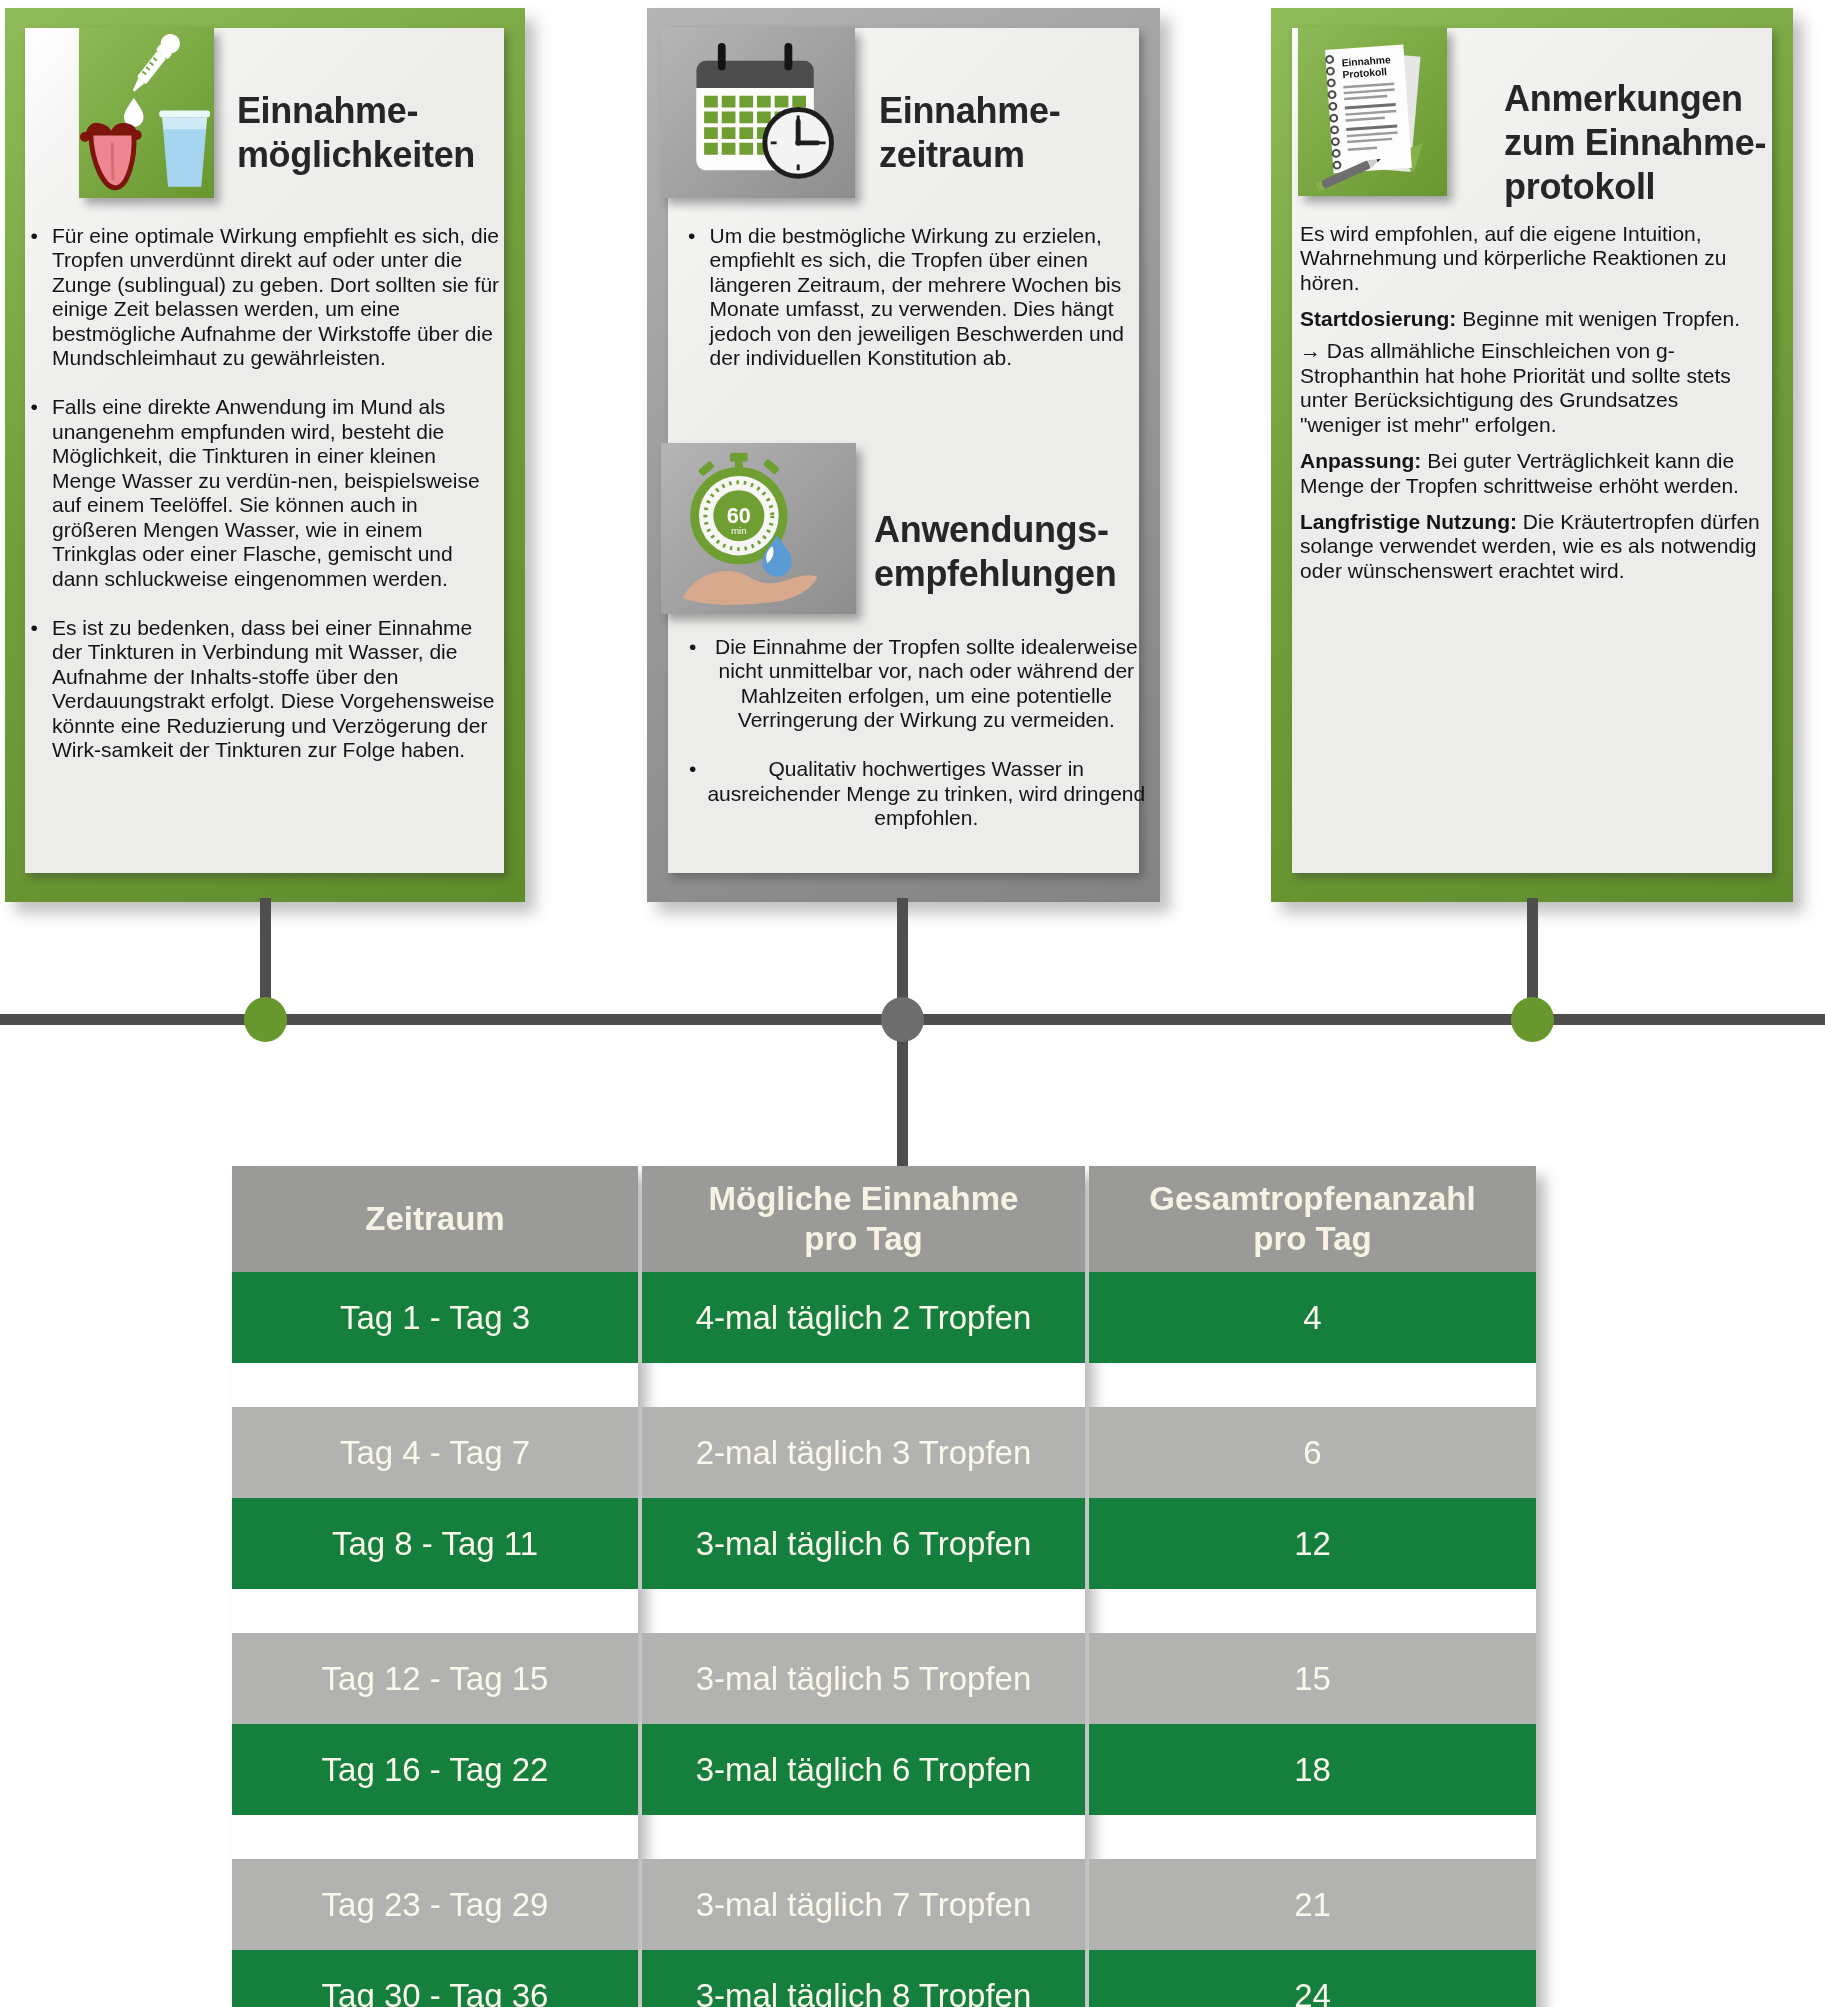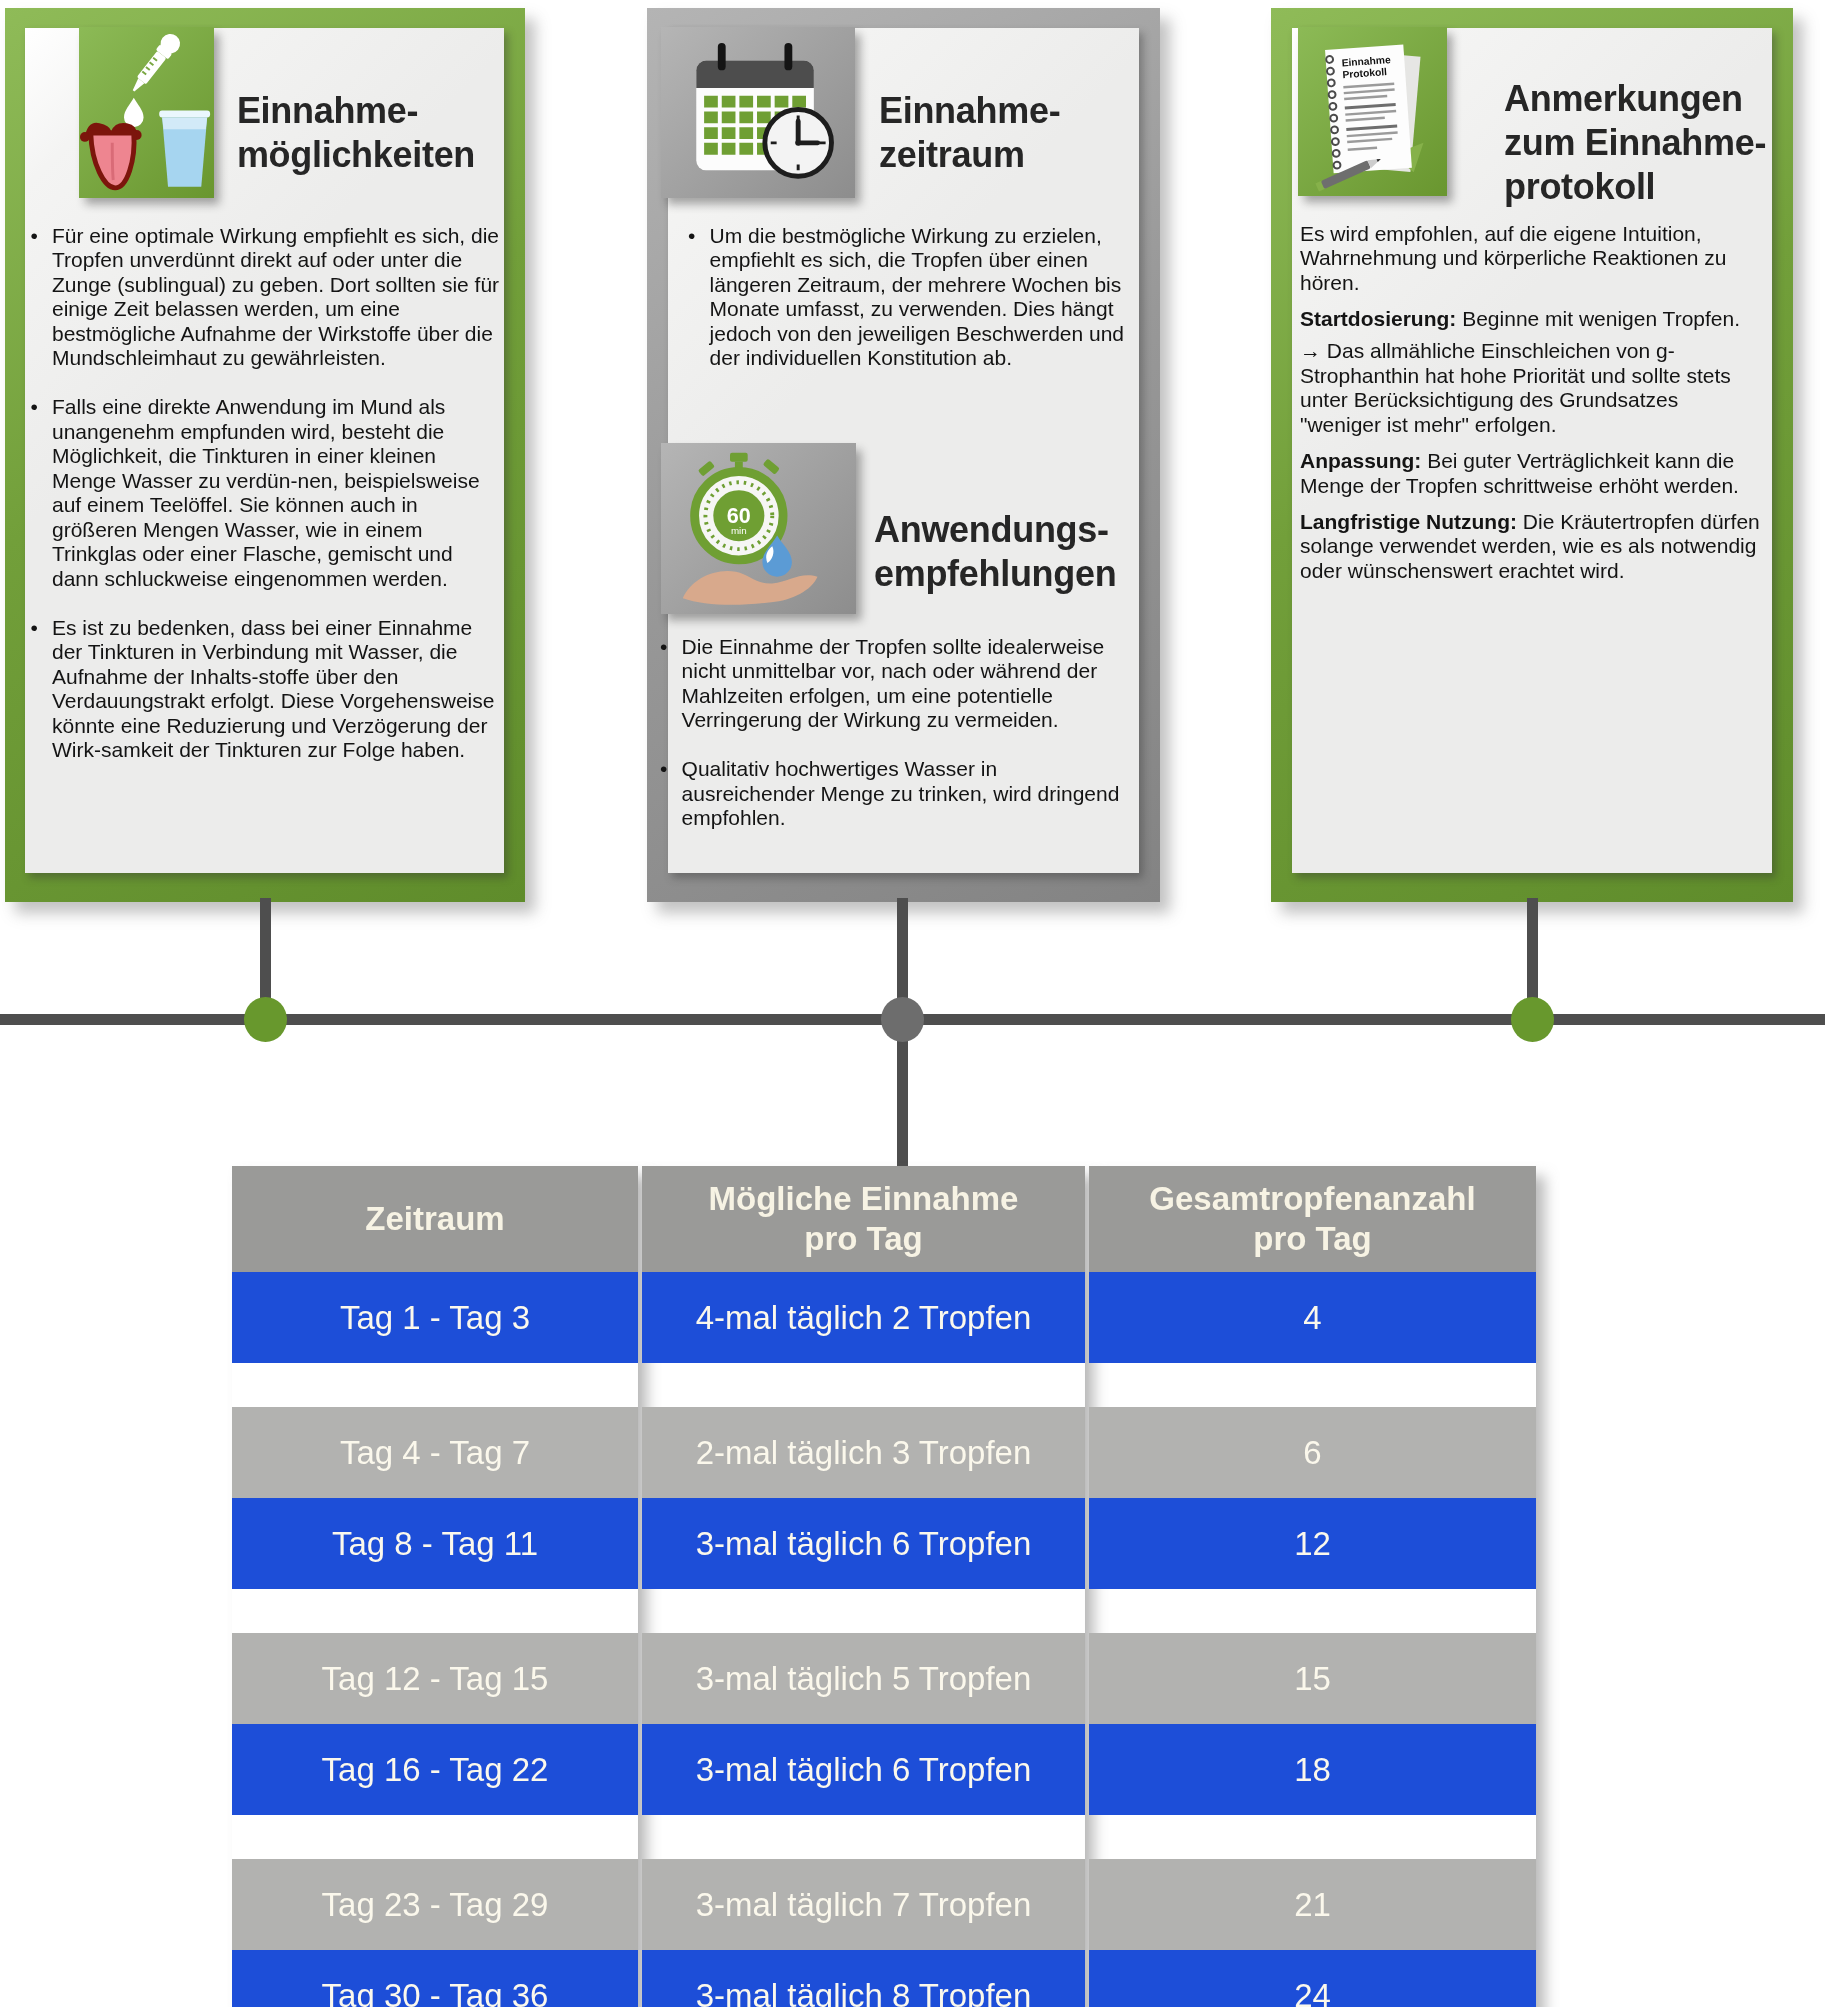--- a/index.html
+++ b/index.html
@@ -29,21 +29,21 @@
 
   .title{position:absolute;font-size:36px;font-weight:700;color:#262626;line-height:44px;letter-spacing:-0.3px;}
   #title1{left:232px;top:51px;}
   #title2a{left:232px;top:51px;}
   #title2b{left:227px;top:470px;}
   #title3{left:233px;top:39px;}
 
   .bullets{position:absolute;font-size:21px;line-height:24.5px;color:#141414;}
   #bul1{left:23.5px;top:216px;width:474px;}
   #bul2a{left:39px;top:216px;width:469px;}
-  #bul2b{left:11px;top:627px;width:469px;}
+  #bul2b{left:33px;top:627px;width:469px;text-align:center;}
   .bullet{display:flex;margin-bottom:24.5px;}
   .bullet:last-child{margin-bottom:0;}
   .bullet::before{content:"\2022";flex:0 0 auto;width:21.6px;padding-left:2px;}
 
   .paras{position:absolute;font-size:21px;line-height:24.5px;color:#141414;}
   #par3{left:29px;top:214px;width:463px;}
   .paras p{margin:0;}
   .mb12{margin-bottom:11.8px !important;}
   .mb8{margin-bottom:7.8px !important;}
   .lead-u{text-decoration:underline;}
@@ -63,21 +63,21 @@
   
   .dose-table{position:absolute;left:232px;top:1166px;width:1304px;height:835px;}
   .tcol{position:absolute;top:0;box-shadow:9.8px 9.8px 12.7px rgba(120,120,120,.5);}
   #tcol0{left:0;width:406px;}
   #tcol1{left:410px;width:443px;}
   #tcol2{left:857px;width:447px;}
   .th{height:106px;background:#9a9a98;color:#f7f3e4;font-weight:700;font-size:33px;line-height:40px;
       display:flex;flex-direction:column;justify-content:center;align-items:center;text-align:center;}
   .cell{height:91px;display:flex;align-items:center;justify-content:center;
         font-size:33px;color:#fbf8ec;}
-  .rg{background:#1d4ed8;}
+  .rg{background:#15803d;}
   .ry{background:#b2b2b0;margin-top:44px;}
 </style>
 </head>
 <body>
 
 <div class="canvas">
 
   <section class="card green" id="card1">
     <div class="panel"></div>
 

